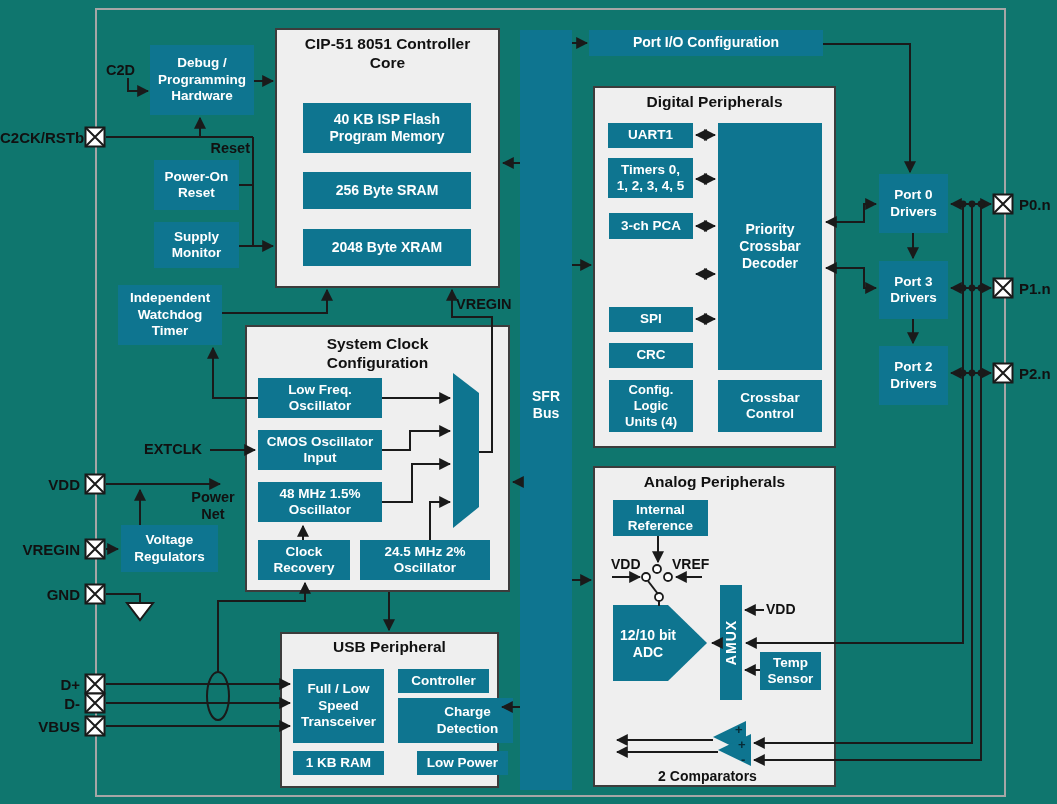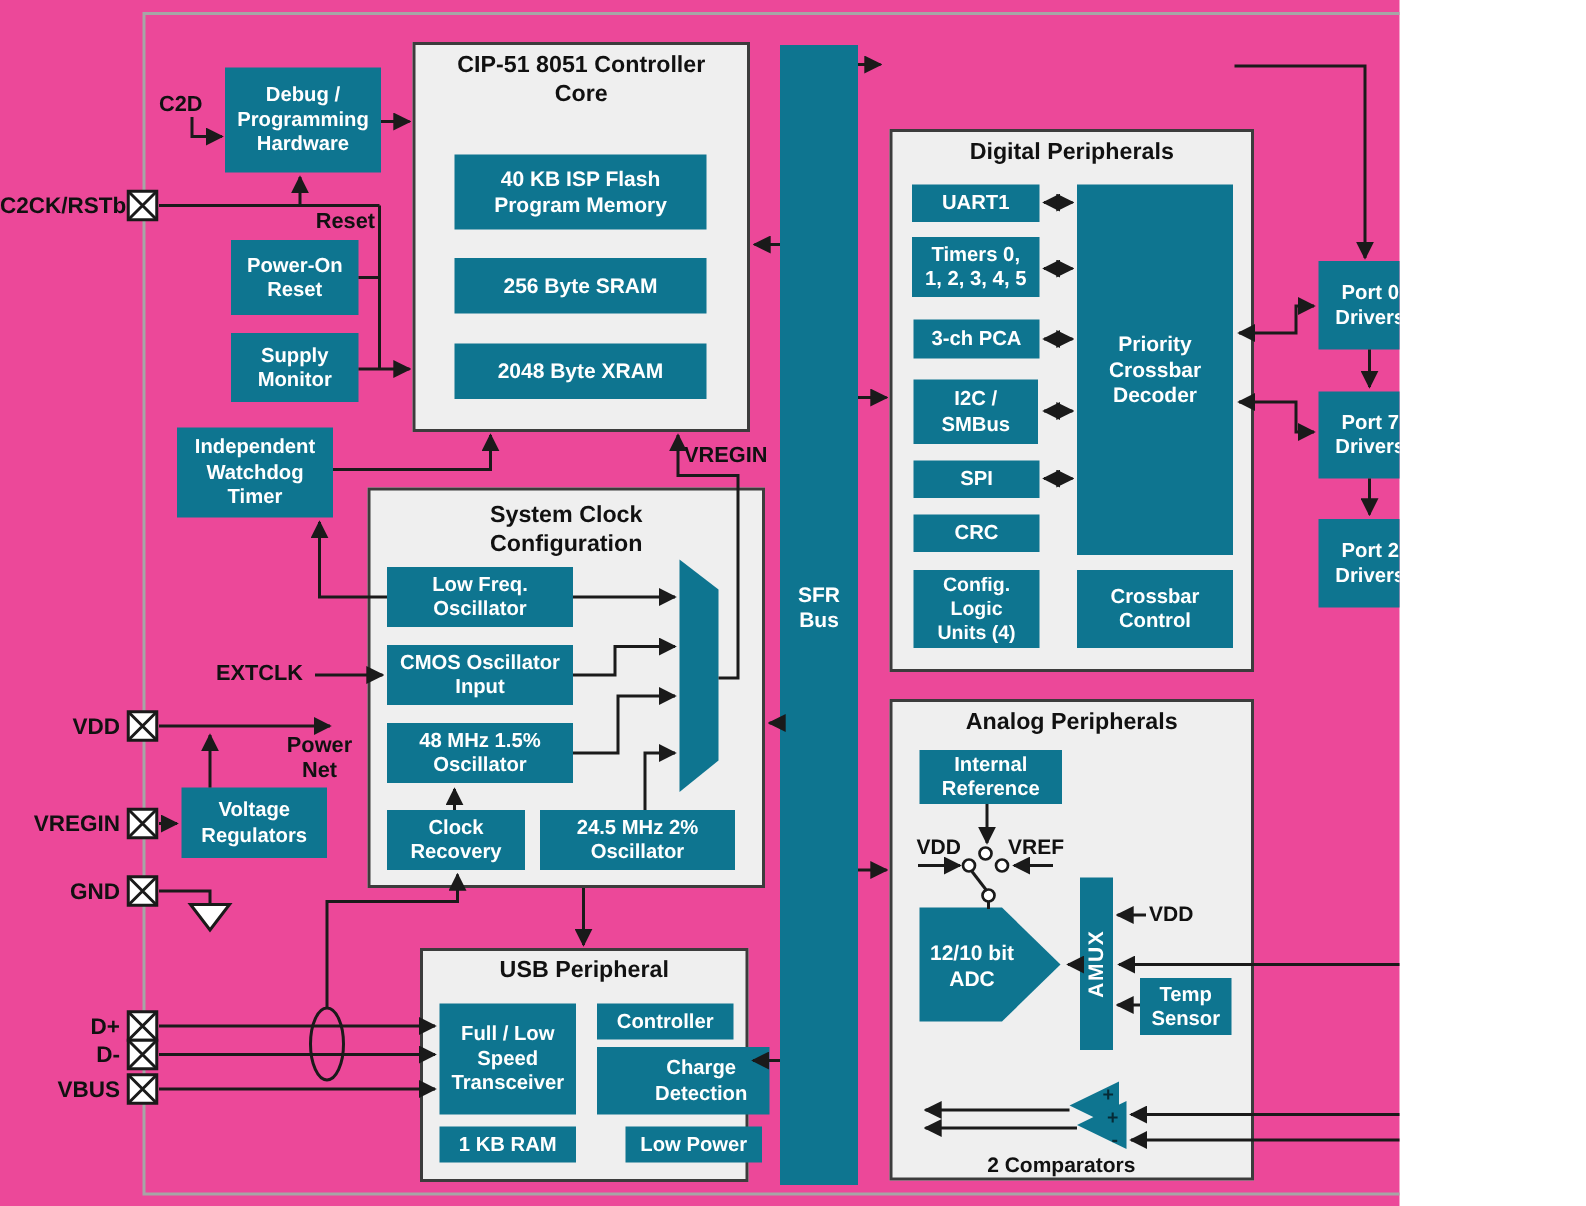--- a/index.html
+++ b/index.html
@@ -1,20 +1,20 @@
 <!DOCTYPE html>
 <html style="--teal: #0e7590; --box-fill: #efefef; --box-border: #3c3c3c; --line: #1a1a1a; --frame: #a6a6a6; --text: #111111;"><head>
 <meta charset="utf-8">
 <style>
   :root{
     --teal:#0e7590; --box-fill:#efefef; --box-border:#3c3c3c;
     --line:#1a1a1a; --frame:#a6a6a6; --text:#111111;
   }
   html,body{margin:0;padding:0;background:#fff;}
-  #diagram{position:relative;width:933px;height:804px;background:#ec4899;
+  #diagram{position:relative;width:1057px;height:804px;background:#0f766e;
     font-family:"Liberation Sans",sans-serif;overflow:hidden;}
   .blk{position:absolute;background:var(--teal);color:#fff;font-weight:bold;
     display:flex;align-items:center;justify-content:center;text-align:center;
     white-space:pre-line;font-size:13.5px;line-height:1.22;}
   .gbox{position:absolute;background:var(--box-fill);border:2px solid var(--box-border);box-sizing:border-box;}
   .title{position:absolute;color:var(--text);font-weight:bold;text-align:center;
     white-space:pre-line;font-size:15.5px;line-height:1.25;}
   .lbl{position:absolute;color:var(--text);font-weight:bold;white-space:pre-line;
     font-size:14.5px;line-height:1.15;}
   .pinlbl{position:absolute;color:var(--text);font-weight:bold;font-size:15px;}
@@ -83,27 +83,26 @@
 Oscillator</div>
   <div class="blk" style="left:258px;top:540px;width:92px;height:40px;">Clock
 Recovery</div>
   <div class="blk" style="left:360px;top:540px;width:130px;height:40px;">24.5 MHz 2%
 Oscillator</div>
 
   <div class="blk" style="left:520px;top:30px;width:52px;height:760px;"></div>
   <div class="blk" style="left:520px;top:383px;width:52px;height:44px;background:transparent;font-size:14px;">SFR
 Bus</div>
 
+  <div class="blk" style="left:589px;top:30px;width:234px;height:26px;font-size:14px;">Port I/O Configuration</div>
 
   <div class="blk" style="left:608px;top:123px;width:85px;height:25px;">UART1</div>
   <div class="blk" style="left:608px;top:158px;width:85px;height:40px;">Timers 0,
 1, 2, 3, 4, 5</div>
   <div class="blk" style="left:609px;top:213px;width:84px;height:26px;">3-ch PCA</div>
-  <div class="blk" style="left:609px;top:253px;width:83px;height:43px;">I2C /
-SMBus</div>
   <div class="blk" style="left:609px;top:307px;width:84px;height:25px;">SPI</div>
   <div class="blk" style="left:609px;top:343px;width:84px;height:25px;">CRC</div>
   <div class="blk" style="left:609px;top:380px;width:84px;height:52px;font-size:13px;">Config.
 Logic
 Units (4)</div>
   <div class="blk" style="left:718px;top:123px;width:104px;height:247px;font-size:14px;">Priority
 Crossbar
 Decoder</div>
   <div class="blk" style="left:718px;top:380px;width:104px;height:52px;">Crossbar
 Control</div>
@@ -121,21 +120,21 @@
 Speed
 Transceiver</div>
   <div class="blk" style="left:398px;top:669px;width:91px;height:24px;">Controller</div>
   <div class="blk" style="left:398px;top:698px;width:91px;height:45px;padding-left:24px;">Charge
 Detection</div>
   <div class="blk" style="left:293px;top:751px;width:91px;height:24px;">1 KB RAM</div>
   <div class="blk" style="left:417px;top:751px;width:91px;height:24px;">Low Power</div>
 
   <div class="blk" style="left:879px;top:174px;width:69px;height:59px;">Port 0
 Drivers</div>
-  <div class="blk" style="left:879px;top:261px;width:69px;height:58px;">Port 7
+  <div class="blk" style="left:879px;top:261px;width:69px;height:58px;">Port 3
 Drivers</div>
   <div class="blk" style="left:879px;top:346px;width:69px;height:59px;">Port 2
 Drivers</div>
 
   <div class="lbl" style="left:106px;top:62px;">C2D</div>
   <div class="lbl r" style="left:196px;top:140px;width:54px;">Reset</div>
   <div class="lbl r" style="left:140px;top:441px;width:62px;">EXTCLK</div>
   <div class="lbl c" style="left:186px;top:489px;width:54px;">Power
 Net</div>
   <div class="lbl" style="left:456px;top:296px;">VREGIN</div>

